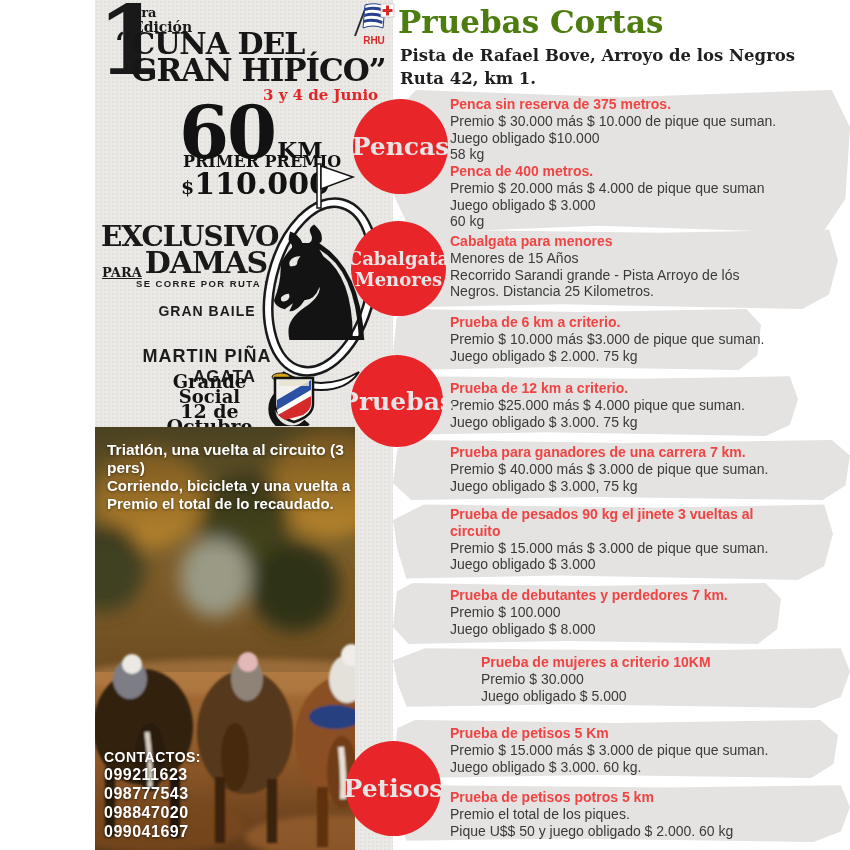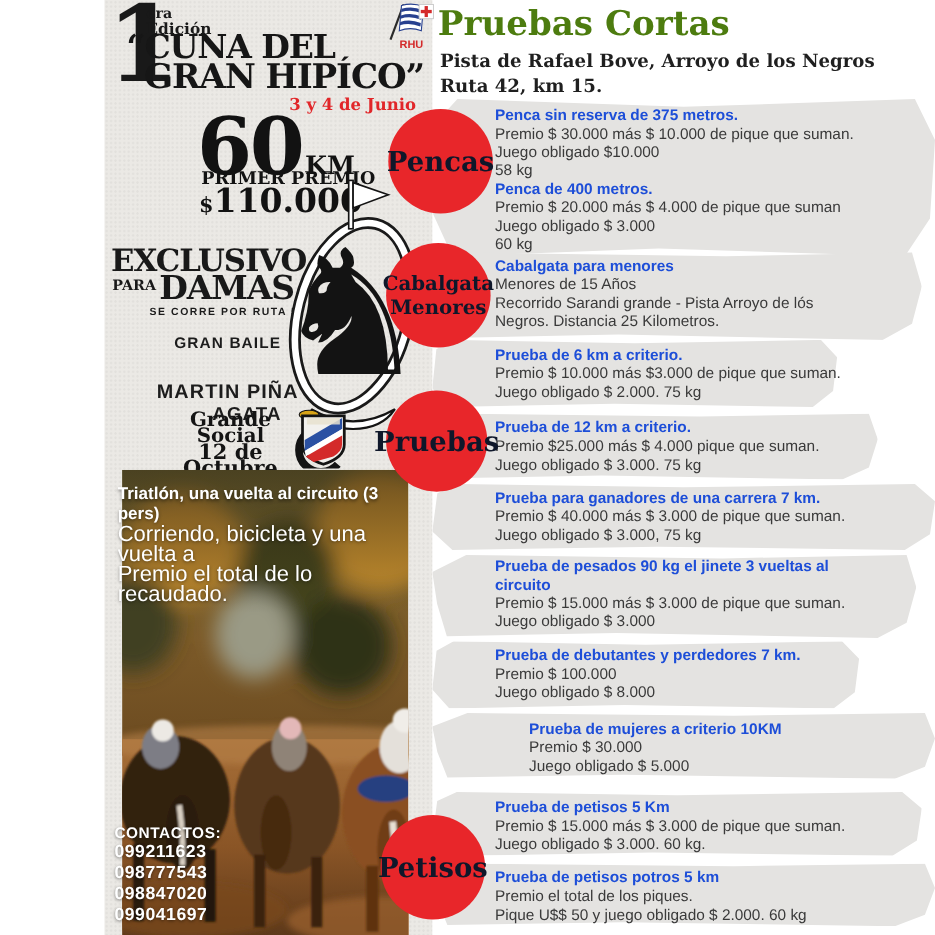--- a/index.html
+++ b/index.html
@@ -27,58 +27,58 @@
   .sixty .unit{font-size:23px;margin-left:2px;}
   .prize-label{position:absolute;left:88px;top:152px;font-family:"DejaVu Serif",serif;
                font-weight:bold;font-size:16px;color:#121212;letter-spacing:0px;}
   .prize-value{position:absolute;left:86px;top:166px;font-family:"DejaVu Serif",serif;
                font-weight:bold;font-size:30px;color:#121212;}
   .prize-value .cur{font-size:19px;}
   .exclusivo{position:absolute;left:6px;top:220px;font-family:"DejaVu Serif",serif;
              font-weight:bold;font-size:28px;color:#191919;letter-spacing:-1px;}
   .para-damas{position:absolute;left:7px;top:245px;display:flex;align-items:flex-start;
               font-family:"DejaVu Serif",serif;font-weight:bold;color:#191919;}
-  .para-damas .small{font-size:13px;margin-top:8px;letter-spacing:0;}
+  .para-damas .small{font-size:13px;margin-top:20px;letter-spacing:0;text-decoration:underline;}
   .para-damas .big{font-size:30px;margin-left:3px;letter-spacing:-1px;}
   .left-stack{position:absolute;left:16px;top:278px;width:192px;text-align:center;color:#1c1c1c;}
   .route-note{font-size:9.5px;font-weight:bold;letter-spacing:1.4px;}
   .gran-baile{margin-top:14px;font-size:14px;font-weight:bold;letter-spacing:1px;}
   .artist1{margin-top:27px;font-size:18px;font-weight:bold;letter-spacing:1px;}
   .artist2{font-size:17px;font-weight:bold;letter-spacing:1px;padding-left:35px;}
   .venue{position:absolute;left:52px;top:374px;width:125px;text-align:center;
          font-family:"DejaVu Serif",serif;font-weight:bold;color:#141414;line-height:15px;}
   .venue .v1{font-size:18px;}
   .venue .v2{font-size:19px;}
   .venue .v3{font-family:"Liberation Sans",sans-serif;font-size:7.5px;margin-top:3px;letter-spacing:0.3px;}
   .knight{position:absolute;left:158px;top:162px;z-index:2;}
   .crest{position:absolute;left:168px;top:366px;z-index:3;}
   
-  .photo{position:absolute;left:0;top:427px;width:260px;height:423px;overflow:hidden;padding-left:16px;}
+  .photo{position:absolute;left:0;top:427px;width:260px;height:423px;overflow:hidden;}
   .triatlon{position:absolute;left:12px;top:14px;width:276px;color:#fff;line-height:18px;
             text-shadow:0 1px 3px rgba(0,0,0,0.45);}
   .triatlon .t-title{font-size:15.5px;font-weight:bold;}
-  .triatlon .t-line{font-size:20px;}
+  .triatlon .t-line{font-size:15px;font-weight:bold;}
   .contacts{position:absolute;left:9px;top:322px;color:#fff;text-shadow:0 1px 3px rgba(0,0,0,0.5);}
   .contacts .c-label{font-size:14px;font-weight:bold;letter-spacing:0.5px;}
   .contacts .c-num{font-size:16px;font-weight:bold;line-height:19px;letter-spacing:0.5px;}
   
   .rhu-logo{position:absolute;left:351px;top:2px;z-index:3;}
   .pc-title{position:absolute;left:398px;top:4px;font-family:"DejaVu Serif",serif;
             font-weight:bold;font-size:31px;color:#4d7c0f;z-index:3;letter-spacing:0px;}
   .pc-sub{position:absolute;left:400px;top:44px;font-family:"DejaVu Serif",serif;
           font-weight:bold;font-size:16.5px;color:#1f1f1f;line-height:23px;z-index:3;}
   .blob{position:absolute;background:#e4e3e1;z-index:2;
         clip-path:polygon(1% 14%,5% 0%,50% 5%,96% 0%,100% 26%,99% 76%,94% 100%,45% 95%,4% 100%,0% 72%);}
   .blob.alt{clip-path:polygon(0% 22%,7% 2%,60% 6%,98% 2%,100% 40%,98% 82%,92% 100%,38% 94%,3% 98%,1% 60%);}
   .sec{position:absolute;left:450px;width:398px;z-index:3;color:#3a3a3a;
        font-size:14px;line-height:16.8px;}
-  .sec .h{font-weight:bold;color:#1d4ed8;}
+  .sec .h{font-weight:bold;color:#ef4444;}
   .sec.narrow{width:352px;}
   .badge{position:absolute;background:#e8262a;border-radius:50%;display:flex;flex-direction:column;
-         align-items:center;justify-content:center;color:#0f172a;z-index:4;text-align:center;
+         align-items:center;justify-content:center;color:#e5e5e5;z-index:4;text-align:center;
          font-family:"DejaVu Serif",serif;font-weight:bold;}
   .badge .b1{font-size:25px;}
   .badge .b2line{font-size:18px;line-height:21px;}
 </style>
 </head>
 <body>
 
 <div id="canvas">
 
   <div class="poster">
@@ -235,21 +235,21 @@
     <path d="M13.4 12 Q23 9 32.3 13 L31.9 16 Q22 12 13.1 15 Z" fill="#27408f"></path>
     <path d="M12.8 18 Q22 15 31.6 19 L31.2 22 Q21 18 12.5 21 Z" fill="#27408f"></path>
     <rect x="30" y="2" width="13" height="13" fill="#fff" stroke="#c5c5c5" stroke-width="0.8"></rect>
     <rect x="35" y="3.5" width="3" height="10" fill="#d42a2a"></rect>
     <rect x="31.5" y="7" width="10" height="3" fill="#d42a2a"></rect>
     <text x="23" y="42" text-anchor="middle" font-size="10" font-weight="bold" fill="#d42a2a" font-family="Liberation Sans, sans-serif">RHU</text>
   </svg>
   <div class="pc-title">Pruebas Cortas</div>
   <div class="pc-sub">
     <div>Pista de Rafael Bove,  Arroyo de los Negros</div>
-    <div>Ruta 42, km 15.</div>
+    <div>Ruta 42, km 1.</div>
   </div>
 
   <div class="blob" style="left:393px;top:90px;width:457px;height:143px;"></div>
   <div class="blob alt" style="left:393px;top:228px;width:445px;height:81px;"></div>
   <div class="blob" style="left:393px;top:309px;width:368px;height:61px;"></div>
   <div class="blob alt" style="left:393px;top:375px;width:405px;height:61px;"></div>
   <div class="blob" style="left:393px;top:440px;width:457px;height:60px;"></div>
   <div class="blob alt" style="left:393px;top:503px;width:440px;height:77px;"></div>
   <div class="blob" style="left:393px;top:583px;width:388px;height:61px;"></div>
   <div class="blob alt" style="left:393px;top:647px;width:457px;height:61px;"></div>

